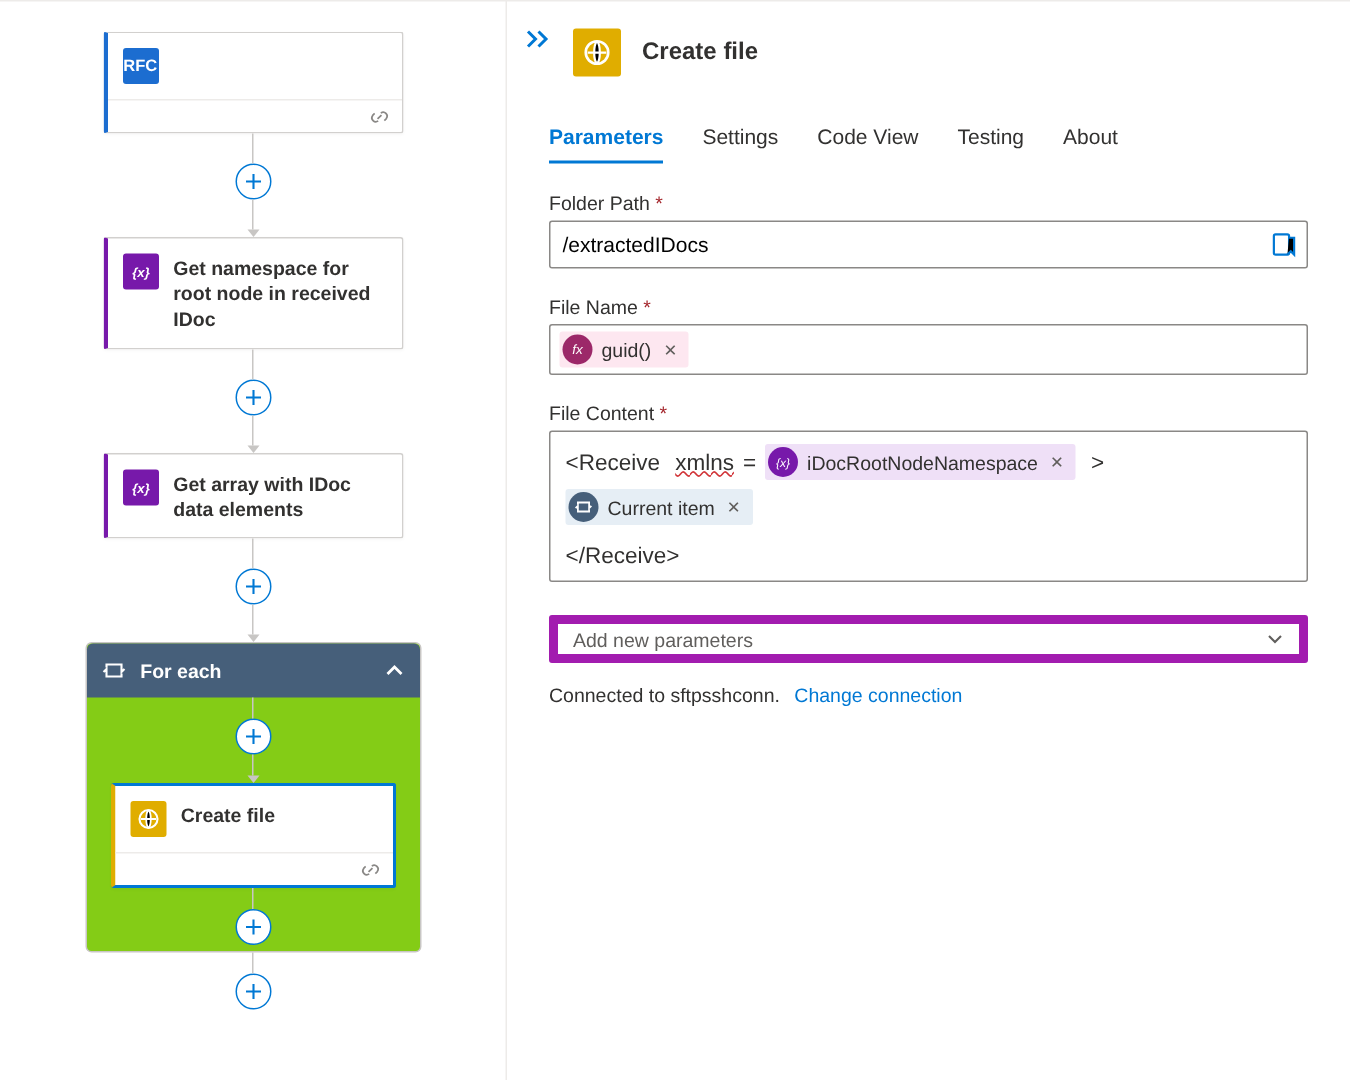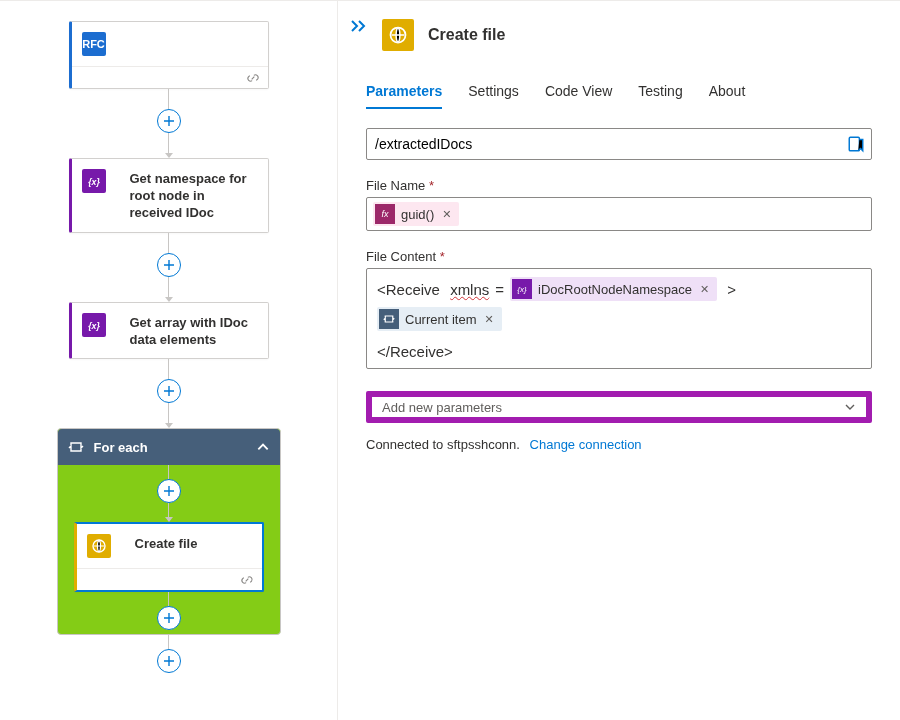--- a/index.html
+++ b/index.html
@@ -29,21 +29,21 @@
   }
   .node {
     width: 200px;
     background: #fff;
     border: 1px solid #d2d0ce;
     border-left: 3px solid;
     border-radius: 2px;
     box-shadow: 0 1px 2px rgba(0,0,0,0.03);
     position: relative;
   }
-  .node-body { display:flex; align-items:flex-start; padding:10px 10px 10px 10px; gap:24px; }
+  .node-body { display:flex; align-items:flex-start; padding:10px 10px 10px 10px; gap:10px; }
   .node-icon {
     width: 24px; height:24px; border-radius:2px; flex:0 0 24px;
     display:flex; align-items:center; justify-content:center;
     color:#fff; font-size:11px; font-weight:600;
   }
   .node-title { font-size:13px; line-height:1.3; font-weight:600; color:#323130; padding-top:2px;}
   .node-foot {
     border-top:1px solid #edebe9;
     height:22px; display:flex; justify-content:flex-end; align-items:center;
     padding:0 8px;
@@ -123,21 +123,21 @@
     display:flex;align-items:center;padding:4px 6px;gap:6px;flex-wrap:wrap;
     position:relative;
   }
   .input-wrap input{border:none;outline:none;flex:1;font-size:14px;font-family:inherit;min-width:40px;background:transparent;}
   .bookmark-ic{width:18px;height:18px;color:#0078d4;position:absolute;right:6px;top:6px;}
 
   .token{
     display:inline-flex;align-items:center;gap:6px;
     border-radius:2px;padding:2px 6px 2px 2px;font-size:13px;
   }
-  .token .tkn-ic{width:20px;height:20px;border-radius:0;display:flex;align-items:center;justify-content:center;}
+  .token .tkn-ic{width:20px;height:20px;border-radius:10px;display:flex;align-items:center;justify-content:center;}
   .token .x{font-size:11px;color:#605e5c;cursor:pointer;padding:0 2px;}
   .tkn-fx{background:#fde7f0;} .tkn-fx .tkn-ic{background:#9c2869;color:#fff;}
   .tkn-var{background:#efe0f7;} .tkn-var .tkn-ic{background:#7719aa;color:#fff;}
   .tkn-loop{background:#e6eef5;justify-content:space-between;} .tkn-loop .tkn-ic{background:#465f7a;color:#fff;}
 
   .content-box{
     border:1px solid #8a8886;border-radius:2px;
     padding:8px 10px;display:flex;align-items:center;flex-wrap:wrap;gap:6px;
     font-size:15px;
   }
@@ -308,20 +308,23 @@
 
   <div class="tabs">
     <div class="tab active">Parameters</div>
     <div class="tab">Settings</div>
     <div class="tab">Code View</div>
     <div class="tab">Testing</div>
     <div class="tab">About</div>
   </div>
 
   <div class="field">
+    <div class="field-label">
+      <span>Folder Path</span> <span class="req">*</span>
+    </div>
     <div class="input-wrap">
       <input value="/extractedIDocs" style="">
       <span>
         <svg class="bookmark-ic" viewBox="0 0 16 16">
             <rect x="2" y="2" width="9" height="12" rx="1" fill="none" stroke="#0078d4" stroke-width="1.3"></rect>
             <path stroke="#0078d4" stroke-width="1.3" d="M11 4h3v10l-2-2-2 2"></path>
           </svg>
       </span>
     </div>
   </div>

